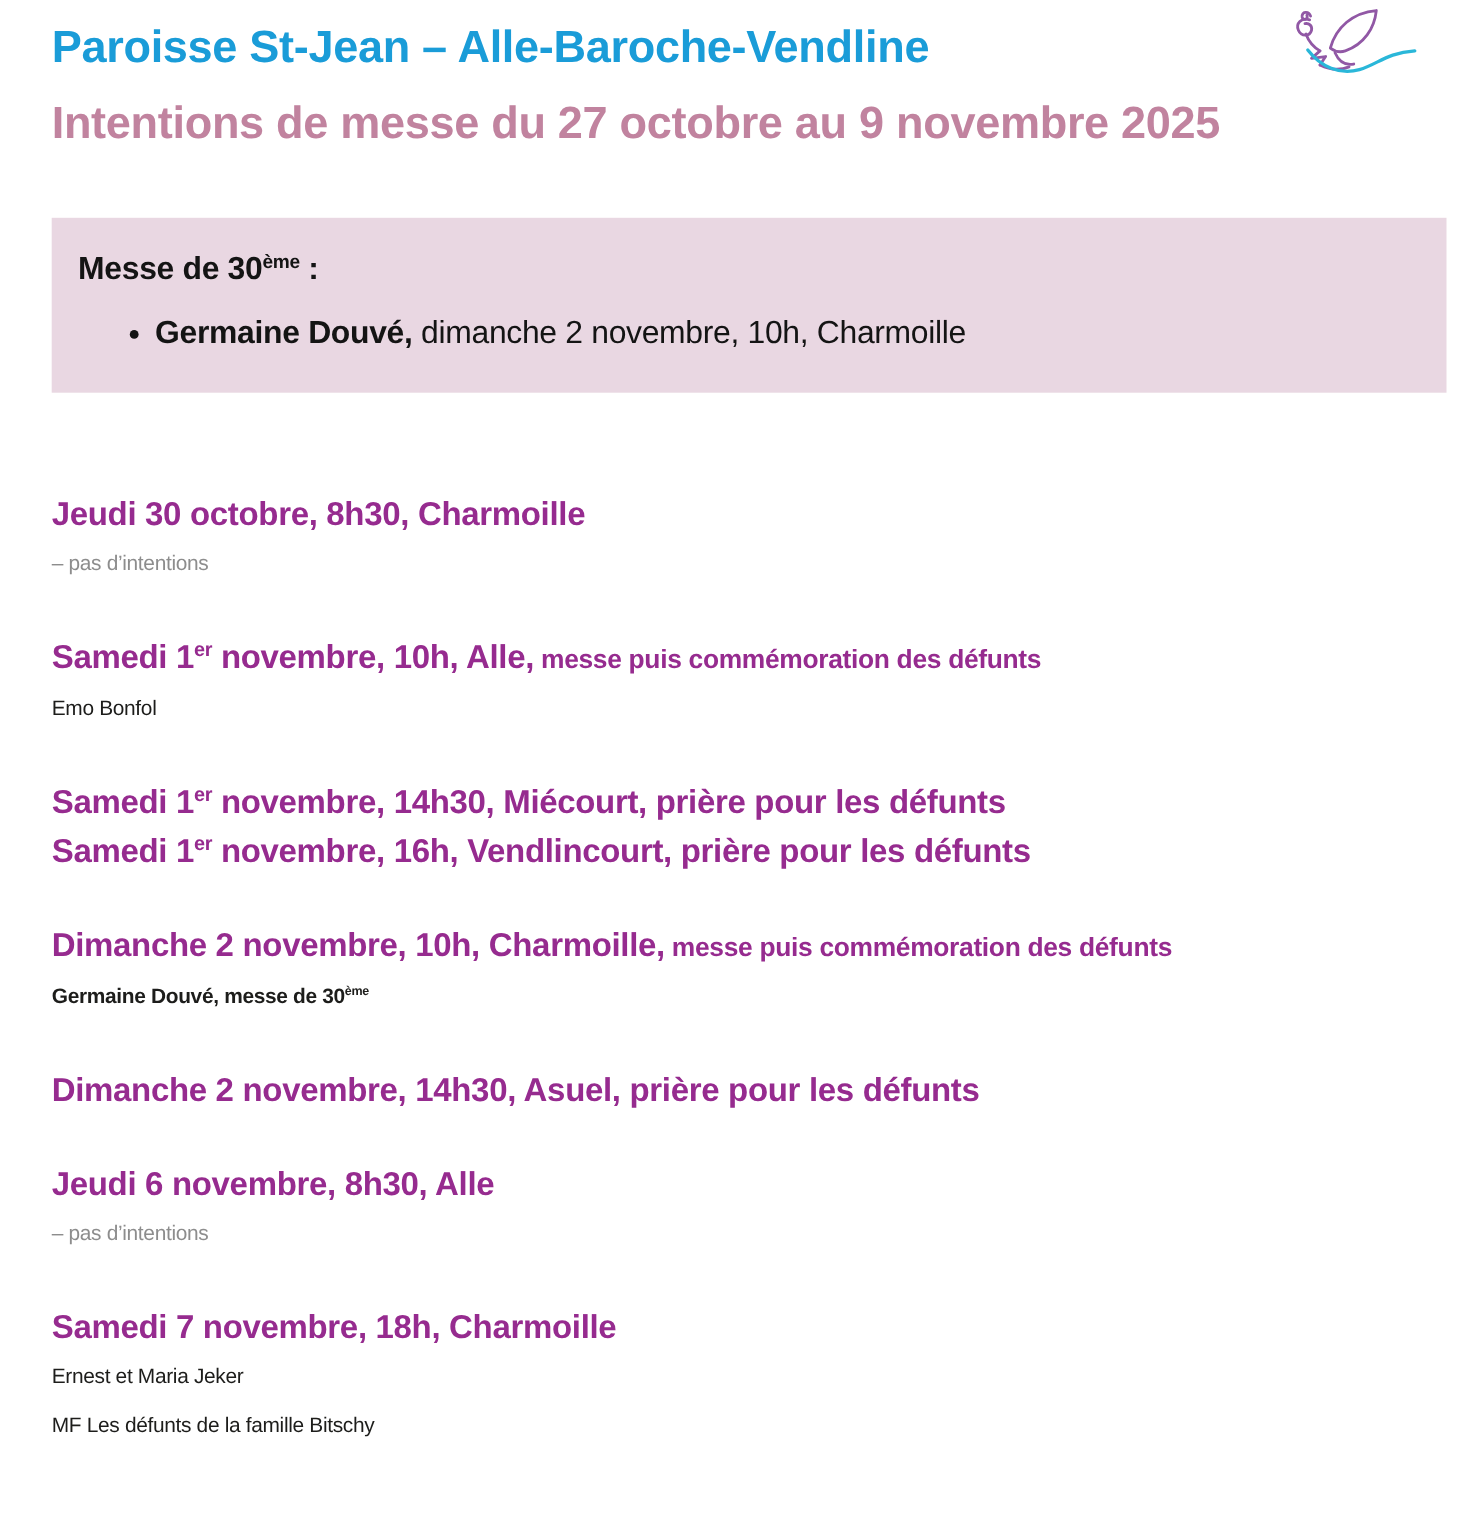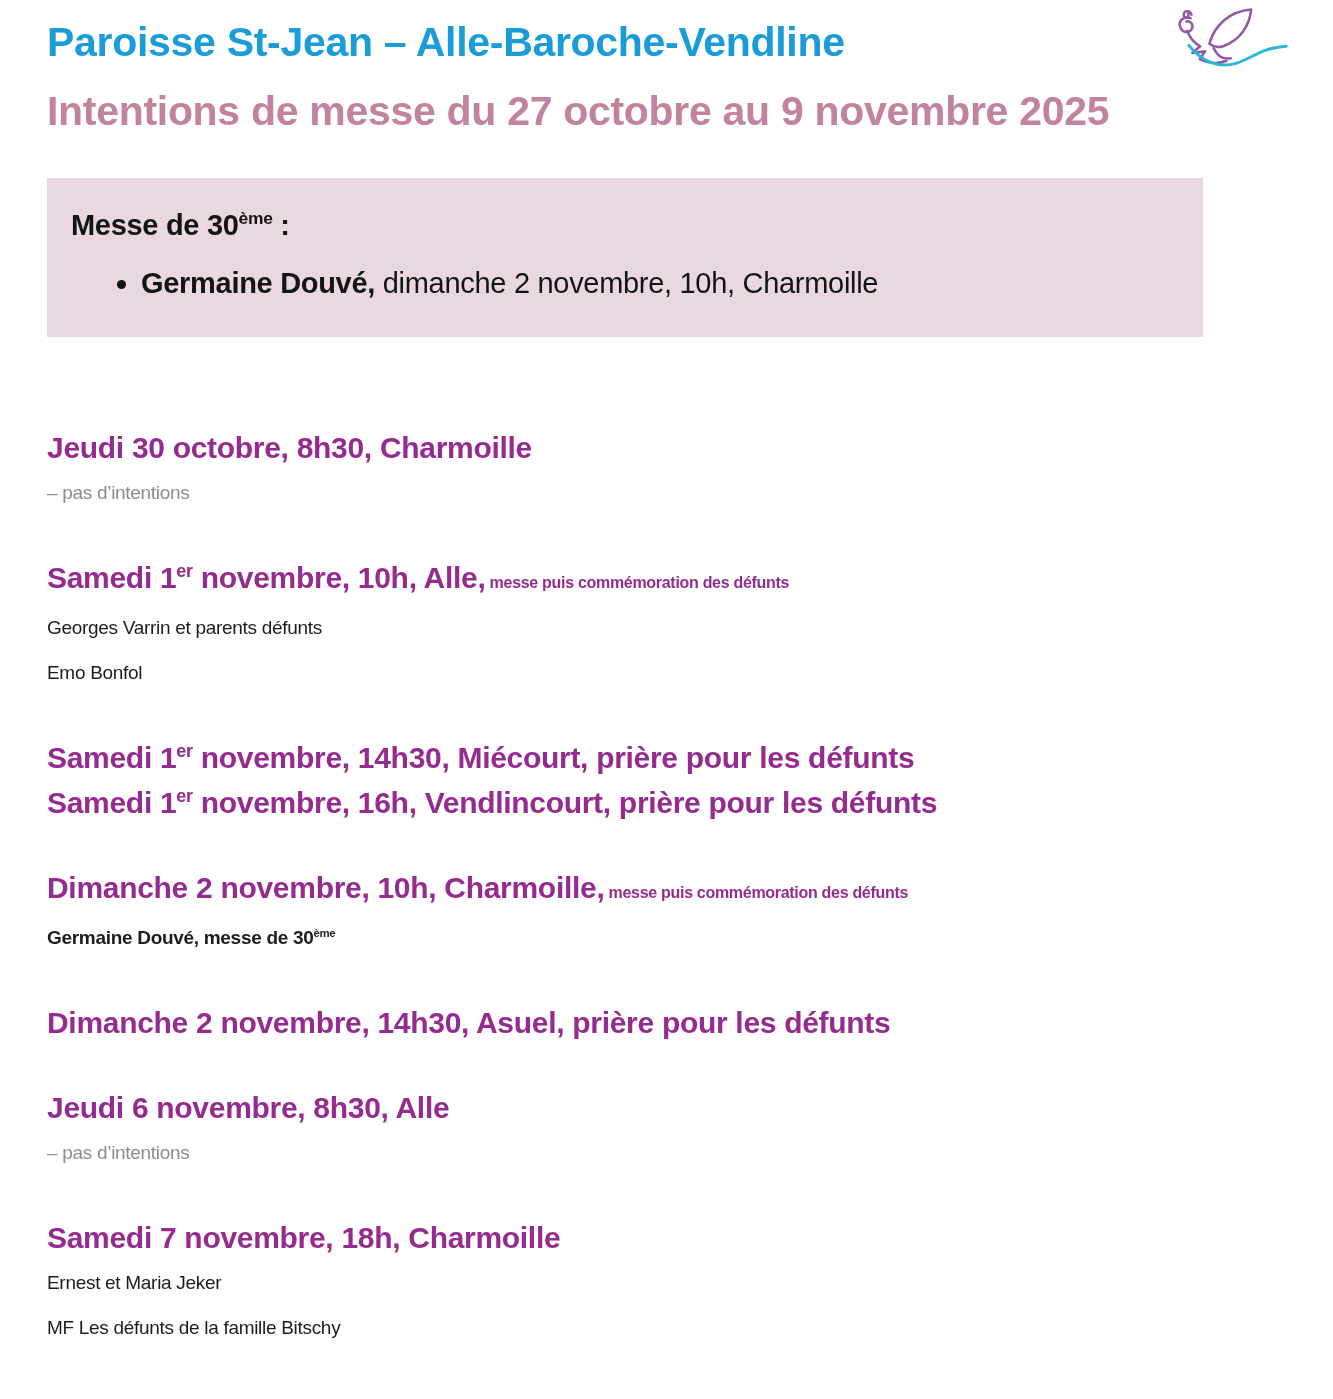--- a/index.html
+++ b/index.html
@@ -48,22 +48,22 @@
   }
   .subtitle{
     margin:24px 0 0 0;
     font-size:41px;
     font-weight:700;
     color:#c1839f;
     line-height:1.1;
   }
   
   .notice{
-    margin-top:44px;
-    width:1156px;
+    margin-top:64px;
+    width:1268px;
     box-sizing:border-box;
     background:#e9d7e2;
     padding:30px 30px 34px 24px;
   }
   .notice-heading{
     font-size:29px;
     font-weight:700;
     color:#141414;
     line-height:1.2;
   }
@@ -79,21 +79,21 @@
   
   .sections{margin-top:88px;}
   .section{margin-top:40px;}
   .section:first-child{margin-top:0;}
   .heading{
     font-size:30px;
     font-weight:700;
     color:#962b8f;
     line-height:45px;
   }
-  .heading .small{font-size:16px;}
+  .heading .small{font-size:24px;}
   .line{
     font-size:19px;
     line-height:45px;
     color:#1d1d1b;
   }
   .line.gray{color:#8d8d8d;}
   .line.bold{font-weight:700;}
   sup,.sup{
     font-size:60%;
     vertical-align:super;
@@ -131,21 +131,20 @@
     </ul>
 </div>
 
 <div class="sections">
     <div class="section">
       <div class="heading"><span>Jeudi 30 octobre, 8h30, Charmoille</span></div>
       <div class="line gray"><span>– pas d’intentions</span></div>
     </div>
     <div class="section">
       <div class="heading"><span>Samedi 1</span><sup>er</sup><span> novembre, 10h, Alle,</span><span class="small"> messe puis commémoration des défunts</span></div>
-      <div class="line"><span>Georges Varrin et parents défunts</span></div>
       <div class="line"><span>Emo Bonfol</span></div>
     </div>
     <div class="section">
       <div class="heading"><span>Samedi 1</span><sup>er</sup><span> novembre, 14h30, Miécourt, prière pour les défunts</span></div>
       <div class="heading"><span>Samedi 1</span><sup>er</sup><span> novembre, 16h, Vendlincourt, prière pour les défunts</span></div>
     </div>
     <div class="section">
       <div class="heading"><span>Dimanche 2 novembre, 10h, Charmoille,</span><span class="small"> messe puis commémoration des défunts</span></div>
       <div class="line bold"><span>Germaine Douvé, messe de 30</span><sup>ème</sup></div>
     </div>

